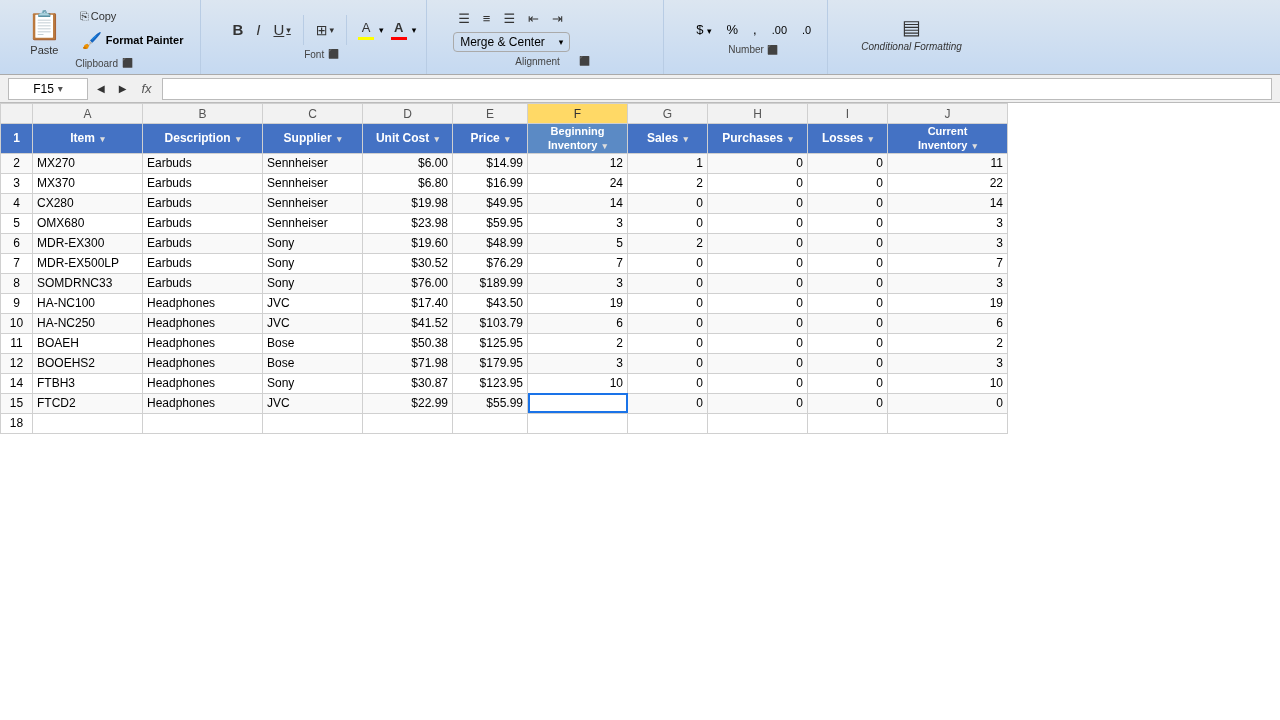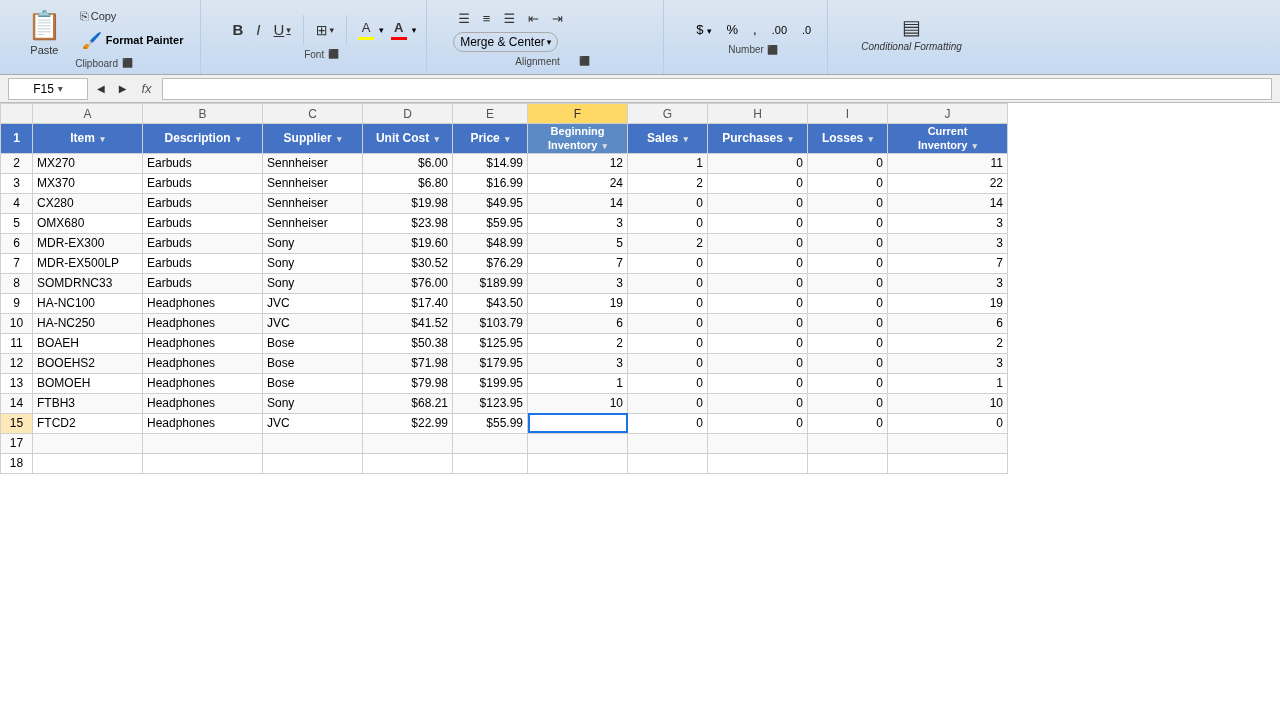--- a/index.html
+++ b/index.html
@@ -50,27 +50,27 @@
       gap: 4px;
       font-size: 12px;
       cursor: pointer;
       padding: 2px 6px;
       border: 1px solid transparent;
       border-radius: 2px;
     }
     .merge-btn {
       background: none;
       border: 1px solid #aaa;
-      border-radius: 10px;
+      border-radius: 4px;
       padding: 2px 6px;
       font-size: 12px;
       cursor: pointer;
       display: flex;
       align-items: center;
-      gap: 2px;
+      gap: 14px;
     }
     .dollar-btn {
       background: none;
       border: 1px solid transparent;
       border-radius: 2px;
       padding: 2px 5px;
       font-size: 13px;
       cursor: pointer;
     }
     .separator { width: 1px; height: 30px; background: #b8cce4; margin: 0 4px; }
@@ -525,38 +525,25 @@
           <td>Bose</td>
           <td class="num">$71.98</td>
           <td class="num">$179.95</td>
           <td class="num">3</td>
           <td class="num">0</td>
           <td class="num">0</td>
           <td class="num">0</td>
           <td class="num">3</td>
         </tr>
         <tr class="data-row">
-          <td class="row-header row-num">13</td>
-          <td>BOMOEH</td>
-          <td>Headphones</td>
-          <td>Bose</td>
-          <td class="num">$79.98</td>
-          <td class="num">$199.95</td>
-          <td class="num">1</td>
-          <td class="num">0</td>
-          <td class="num">0</td>
-          <td class="num">0</td>
-          <td class="num">1</td>
-        </tr>
-        <tr class="data-row">
           <td class="row-header row-num">14</td>
           <td>FTBH3</td>
           <td>Headphones</td>
           <td>Sony</td>
-          <td class="num">$68.21</td>
+          <td class="num">$30.87</td>
           <td class="num">$123.95</td>
           <td class="num">10</td>
           <td class="num">0</td>
           <td class="num">0</td>
           <td class="num">0</td>
           <td class="num">10</td>
         </tr>
         <tr class="data-row active-row">
           <td class="row-header row-num">15</td>
           <td>FTCD2</td>
@@ -564,33 +551,20 @@
           <td>JVC</td>
           <td class="num">$22.99</td>
           <td class="num">$55.99</td>
           <td class="num selected-cell" style="outline: rgb(26, 115, 232) solid 2px; outline-offset: -2px;"></td>
           <td class="num">0</td>
           <td class="num">0</td>
           <td class="num">0</td>
           <td class="num">0</td>
         </tr>
         <tr class="data-row">
-          <td class="row-header row-num">17</td>
-          <td></td>
-          <td></td>
-          <td></td>
-          <td class="num"></td>
-          <td class="num"></td>
-          <td class="num"></td>
-          <td class="num"></td>
-          <td class="num"></td>
-          <td class="num"></td>
-          <td class="num"></td>
-        </tr>
-        <tr class="data-row">
           <td class="row-header row-num">18</td>
           <td></td>
           <td></td>
           <td></td>
           <td class="num"></td>
           <td class="num"></td>
           <td class="num"></td>
           <td class="num"></td>
           <td class="num"></td>
           <td class="num"></td>

